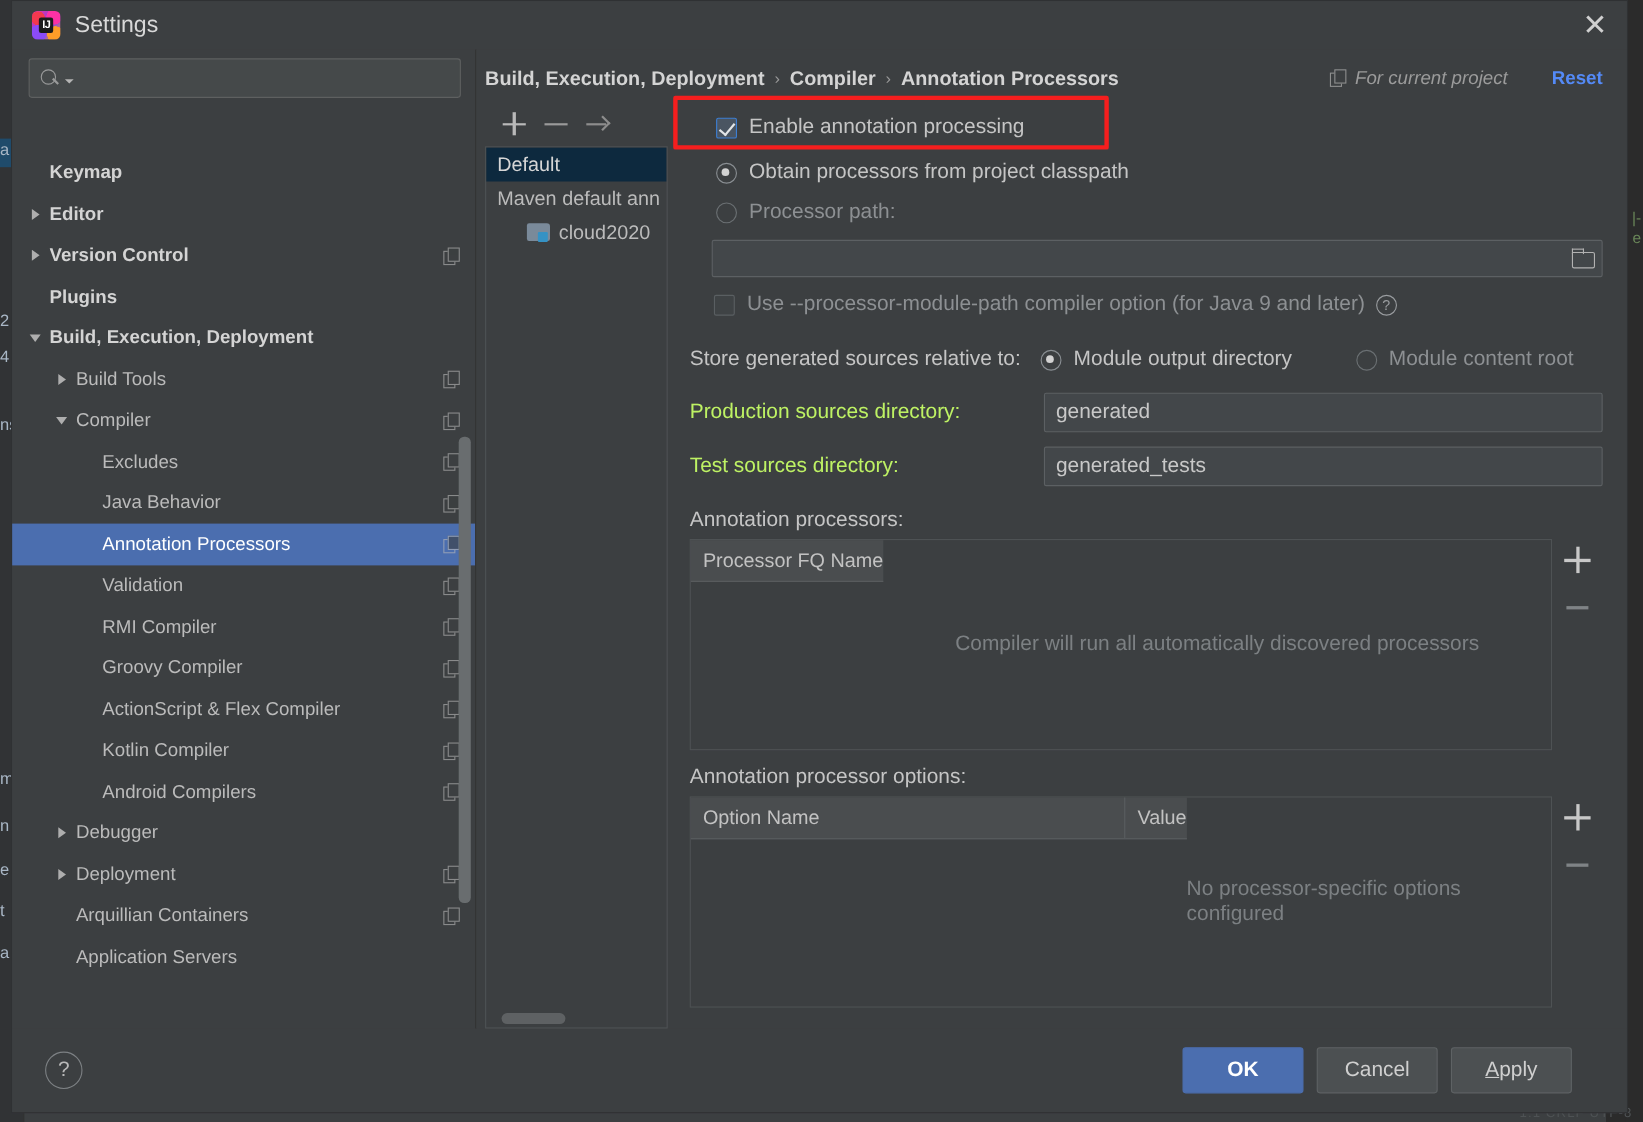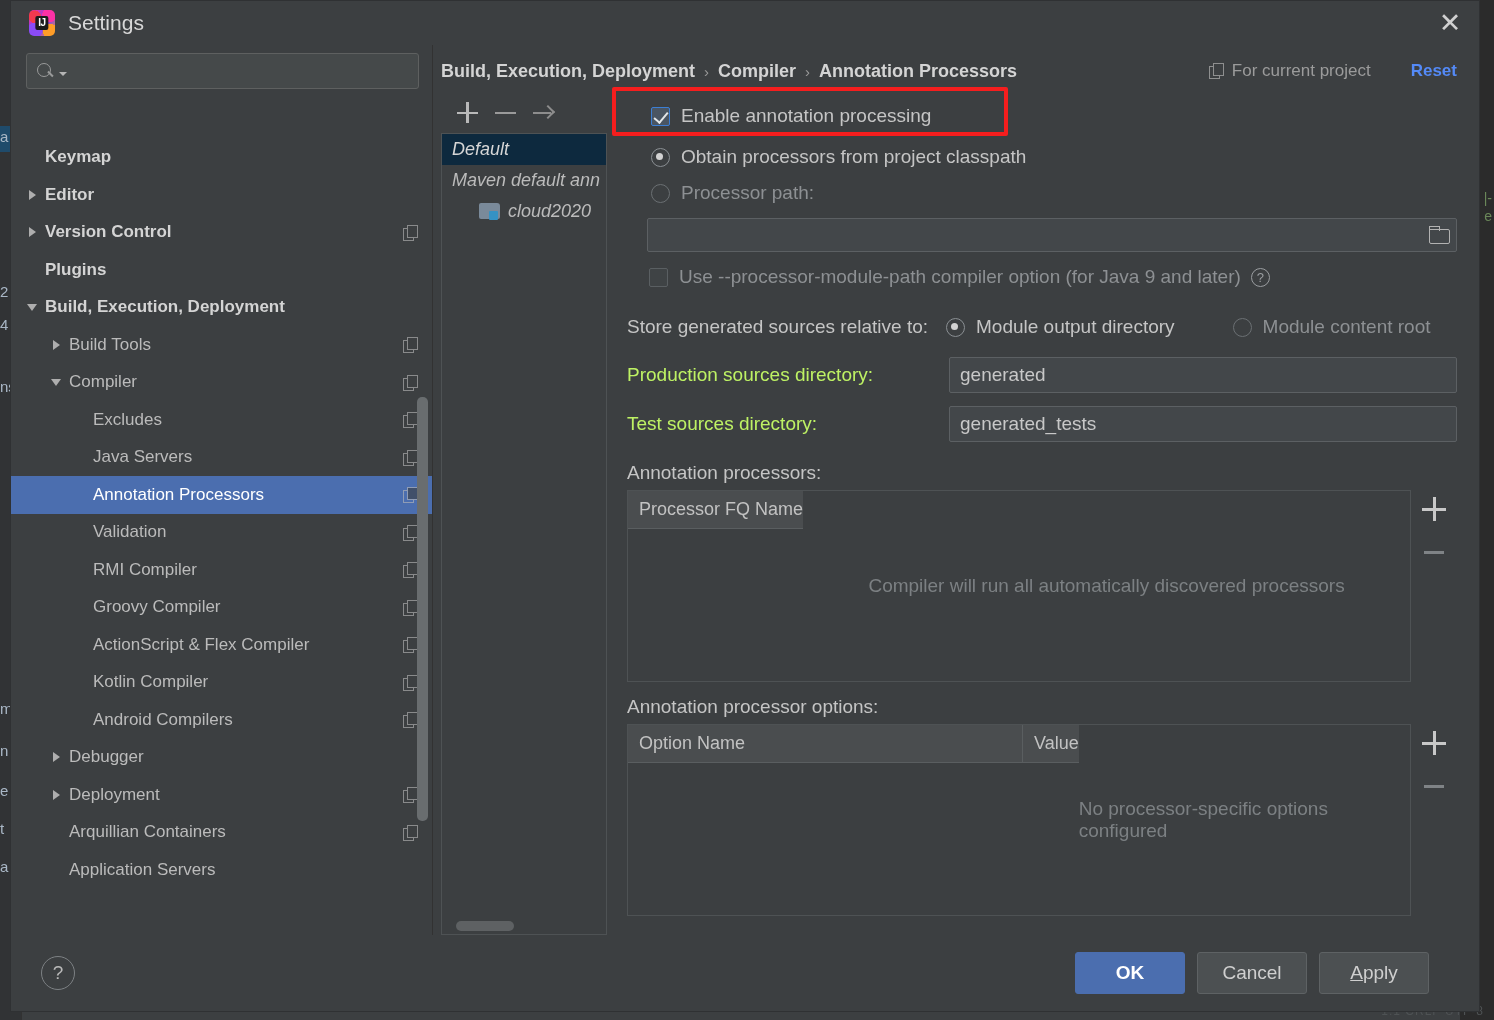--- a/index.html
+++ b/index.html
@@ -182,21 +182,21 @@
   .crumb {
     font-size: 18px; font-weight: bold; color: #d4d4d4; white-space: nowrap;
   }
   .crumb.link { cursor: pointer; }
   .crumb-sep {
     font-size: 15px; color: #9a9a9a; margin: 0 9px; user-select: none;
   }
   .crumb-spacer { flex: 1; }
   .for-project {
     display: flex; align-items: center; gap: 8px;
-    font-size: 17px; color: #9b9b9b; white-space: nowrap; margin-right: 40px;
+    font-size: 17px; color: #9b9b9b; white-space: nowrap; margin-right: 40px; font-style: italic;
   }
   .stack-icon { width: 15px; height: 16px; position: relative; opacity: .8; }
   .stack-icon::before {
     content: ""; position: absolute; left: 0; top: 3px;
     width: 9px; height: 11px; border: 1.4px solid #a3a3a3;
   }
   .stack-icon::after {
     content: ""; position: absolute; left: 4px; top: 0;
     width: 9px; height: 11px; border: 1.4px solid #a3a3a3; background: #3c3f41;
   }
@@ -204,21 +204,20 @@
     font-size: 17px; font-weight: bold; color: #548af7; cursor: pointer;
     white-space: nowrap;
   }
 
   .panes { flex: 1; display: flex; min-height: 0; padding: 0 22px 0 8px; }
 
   
   .profile-pane {
     width: 166px; flex: none; display: flex; flex-direction: column;
     margin-right: 20px;
-    font-style: italic;
   }
   .profile-toolbar {
     height: 40px; display: flex; align-items: center; gap: 16px;
     padding-left: 16px; flex: none;
   }
   .tb-btn {
     width: 22px; height: 22px; position: relative; cursor: pointer;
     color: #b0b0b0;
   }
   .tb-plus::before, .tb-plus::after {
@@ -499,21 +498,21 @@
             <span class="tree-label">Compiler</span>
             <span class="copy-badge"></span>
           </div>
           <div class="tree-item" style="padding-left: 62px;">
             <span class="arrow"></span>
             <span class="tree-label">Excludes</span>
             <span class="copy-badge"></span>
           </div>
           <div class="tree-item" style="padding-left: 62px;">
             <span class="arrow"></span>
-            <span class="tree-label">Java Servers</span>
+            <span class="tree-label">Java Behavior</span>
             <span class="copy-badge"></span>
           </div>
           <div class="tree-item selected" style="padding-left: 62px;">
             <span class="arrow"></span>
             <span class="tree-label">Annotation Processors</span>
             <span class="copy-badge"></span>
           </div>
           <div class="tree-item" style="padding-left: 62px;">
             <span class="arrow"></span>
             <span class="tree-label">Validation</span>

